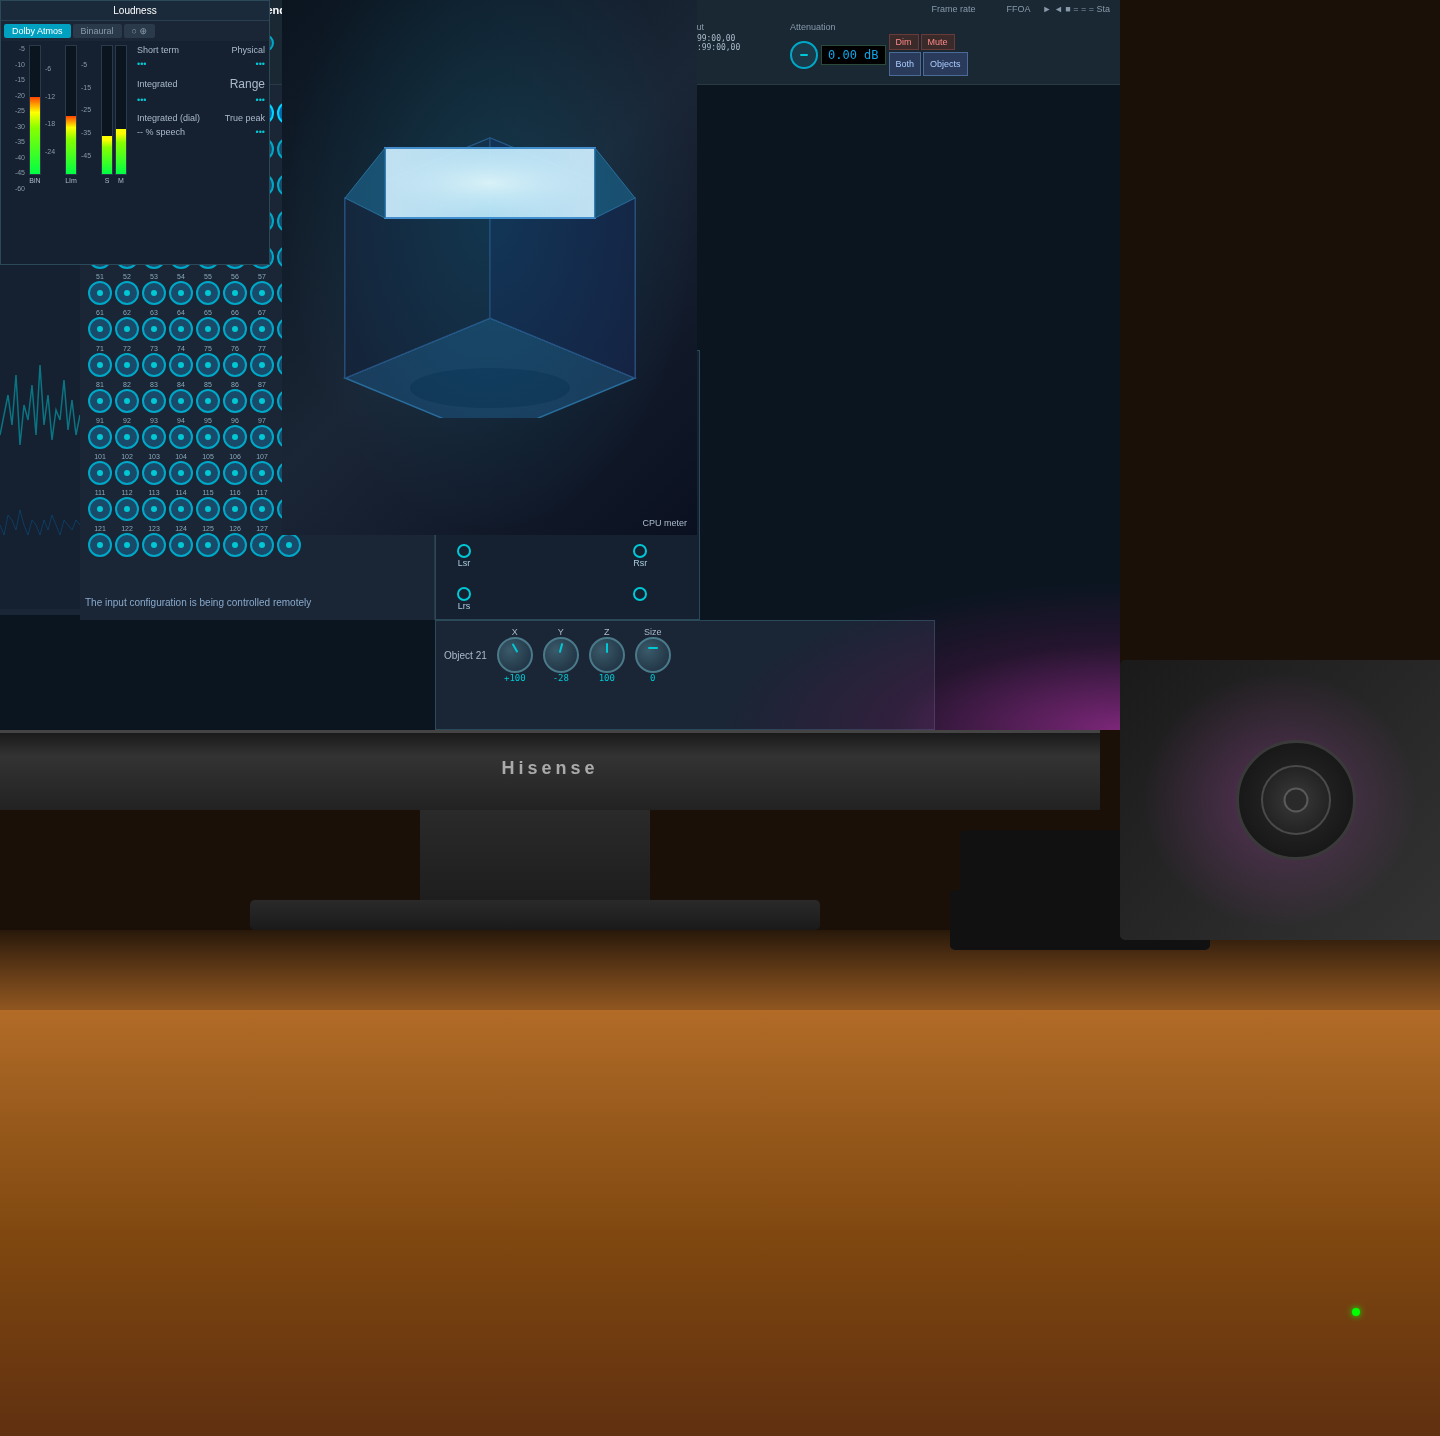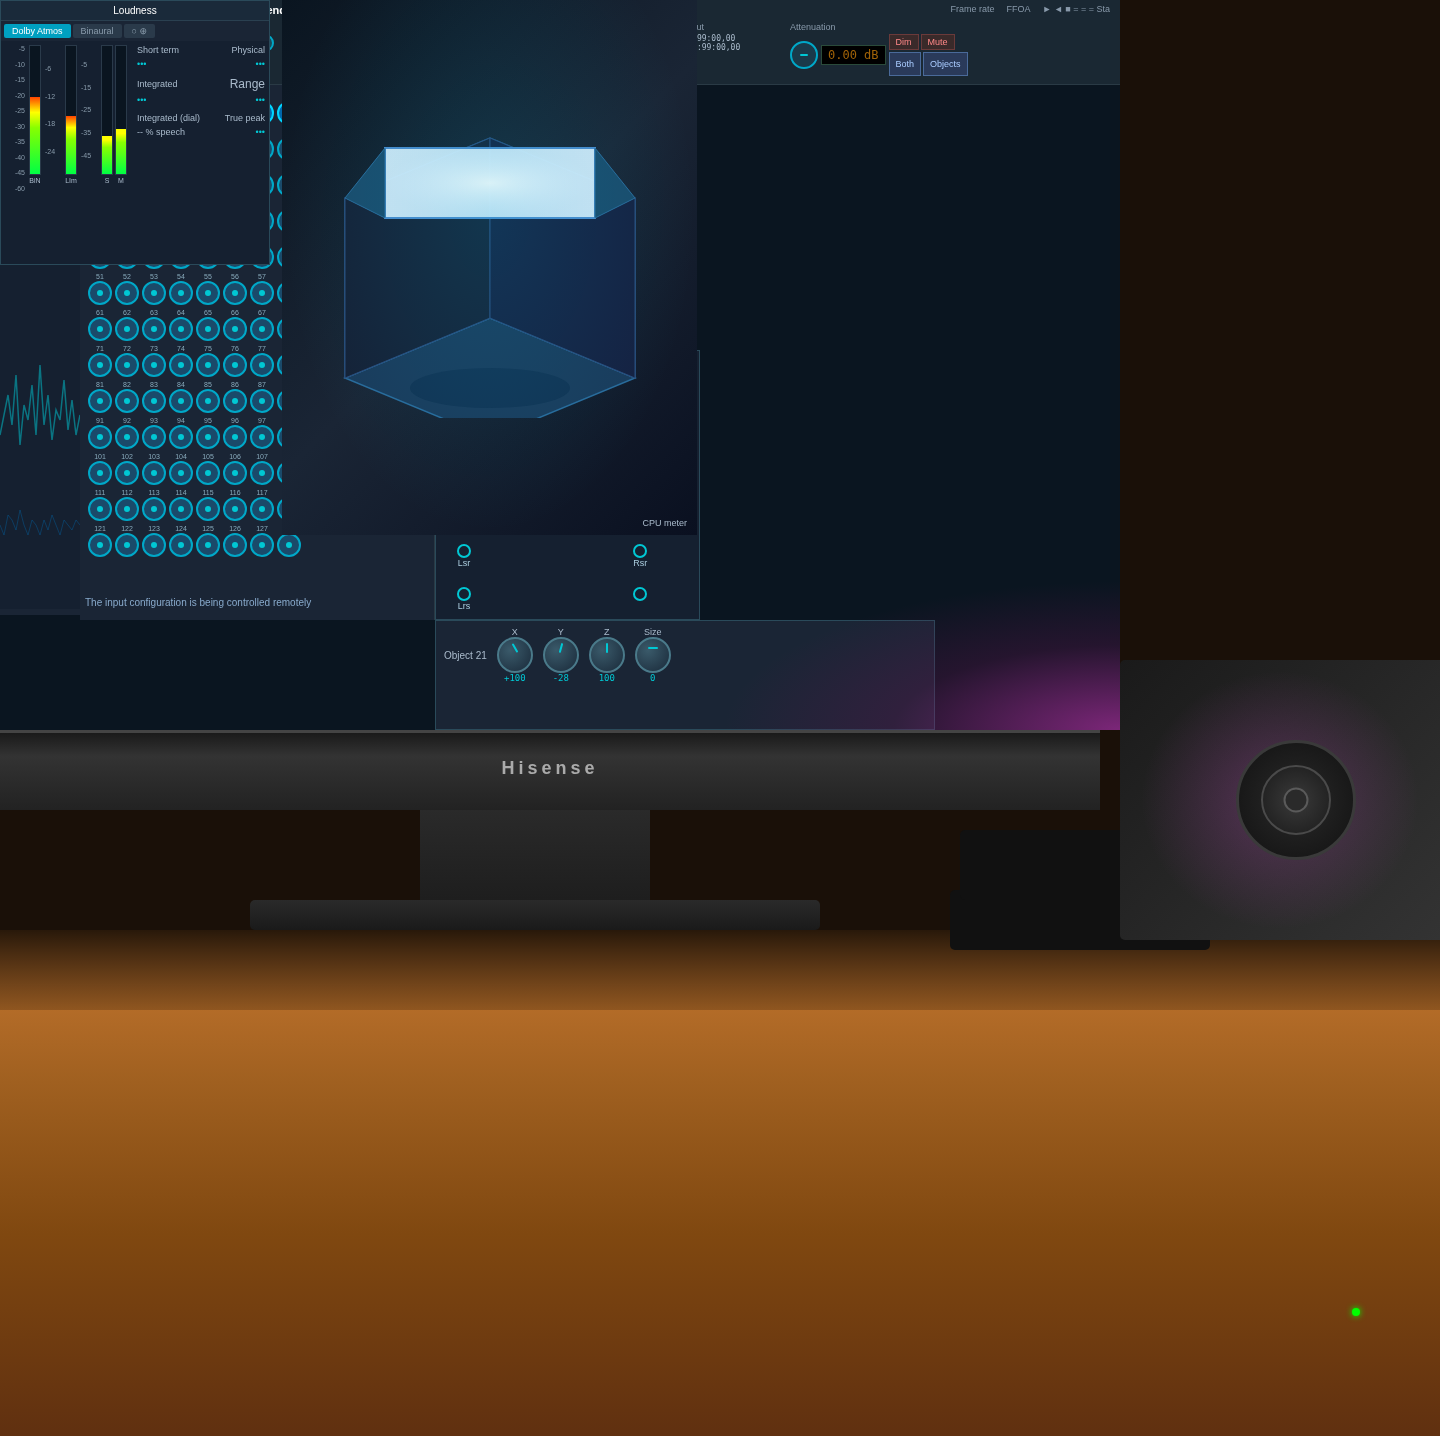--- a/index.html
+++ b/index.html
@@ -101,21 +101,21 @@
       border-radius: 50%;
       cursor: pointer;
       display: flex;
       align-items: center;
       justify-content: center;
       font-size: 10px;
     }
 
     .attenuation-display {
       background: #000;
-      color: #a16207;
+      color: #0ea5e9;
       font-family: monospace;
       font-size: 12px;
       padding: 2px 6px;
       border: 1px solid #2a4a3a;
     }
 
     .dim-btn, .mute-btn {
       background: #3a2a2a;
       border: 1px solid #6a3a3a;
       color: #ff8888;
@@ -523,21 +523,21 @@
           <div style="display:flex; gap:2px;">
             <button class="both-objects-btn">Both</button>
             <button class="both-objects-btn">Objects</button>
           </div>
         </div>
       </div>
     </div>
 
     <div style="position:absolute; top:4px; right:10px; display:flex; gap:12px; align-items:center;">
       <span style="color:#8899aa; font-size:9px;">Frame rate</span>
-      <span style="color:#8899aa; font-size:9px;">FFOA</span>
+      <span style="color:#8899aa; font-size:9px;margin-left:19px;">FFOA</span>
       <span style="color:#8899aa; font-size:9px;">► ◄ ■ = = = Sta</span>
     </div>
   </div>
 
   <div class="channel-grid">
 
     <div id="channel-grid-content">
         <div class="ch-label-row">
           <div class="ch-label">1</div>
           <div class="ch-label">2</div>

